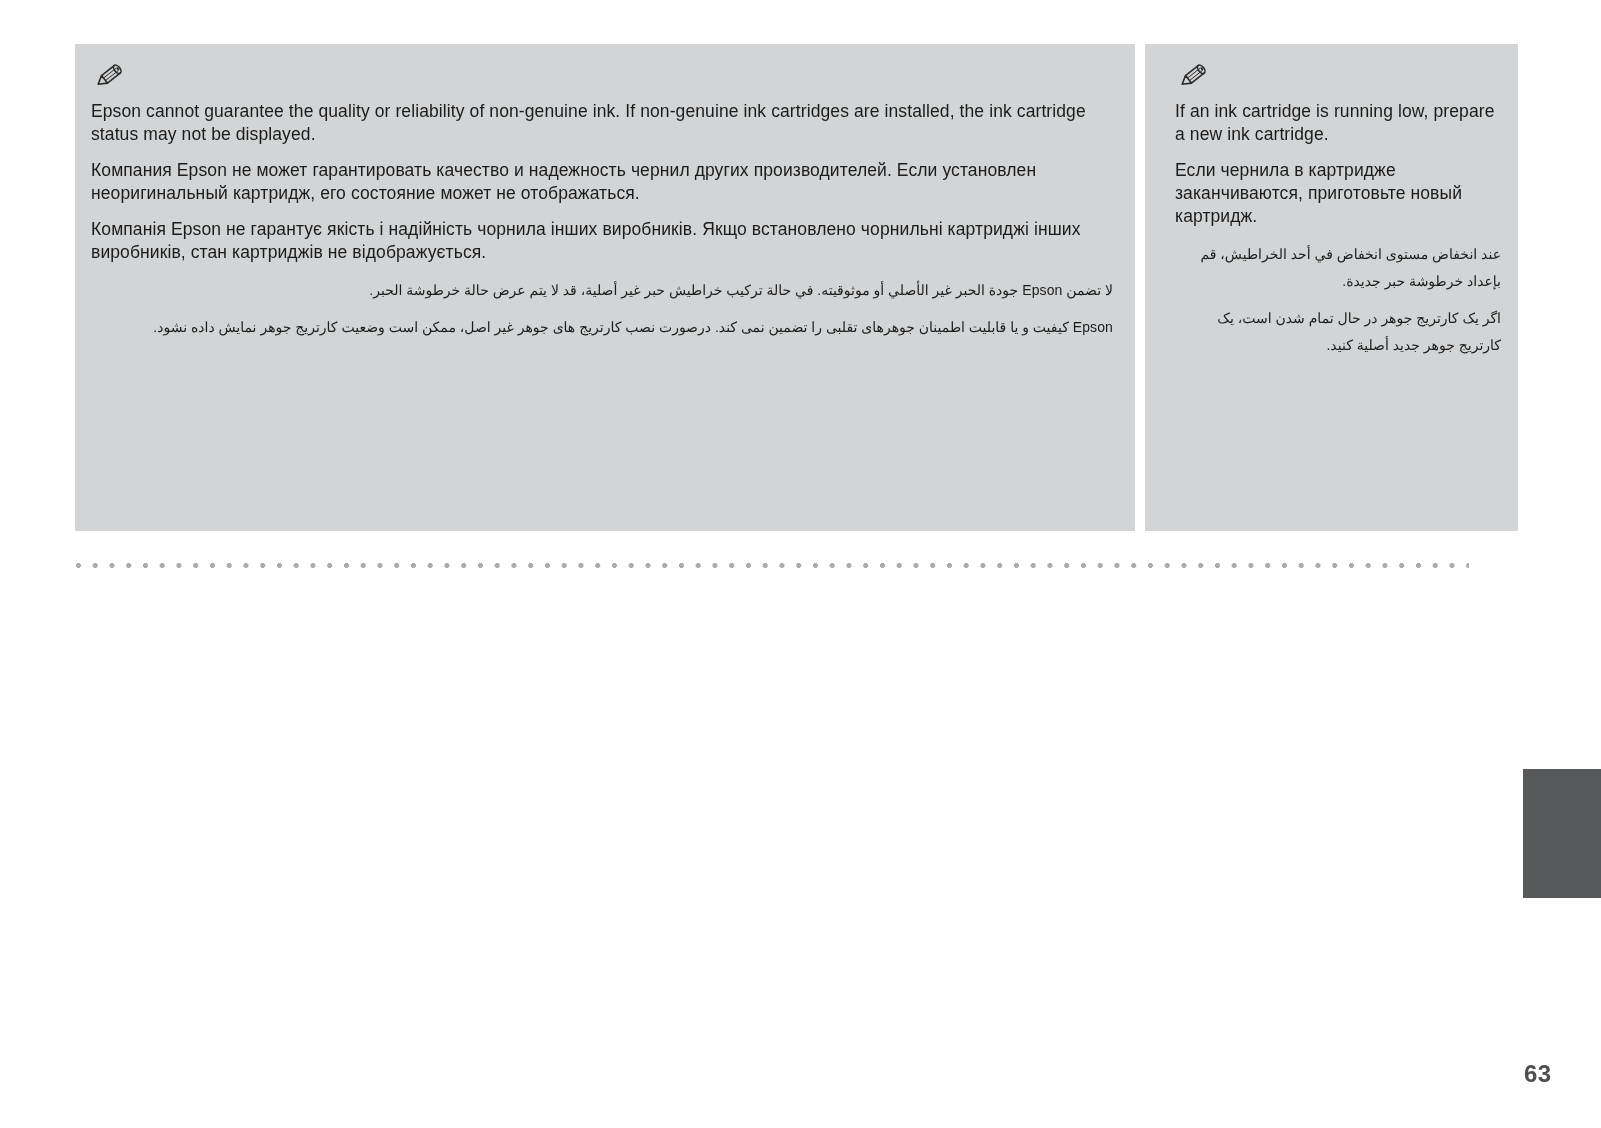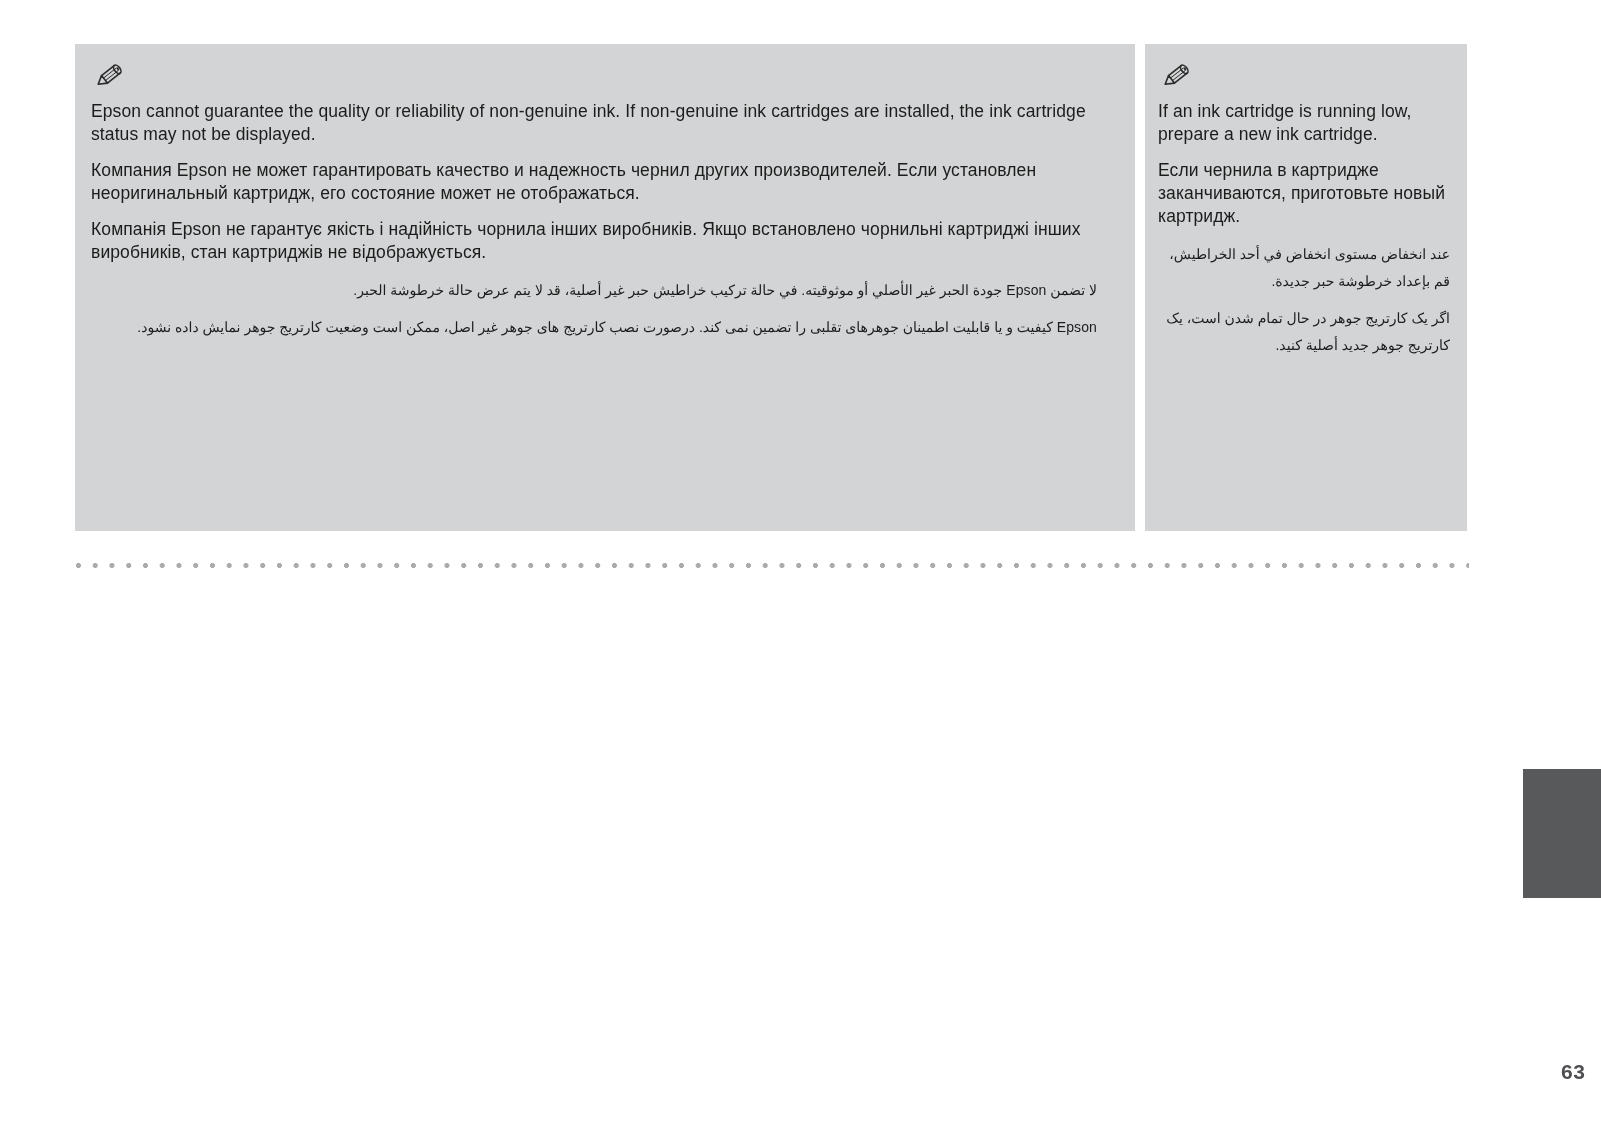--- a/index.html
+++ b/index.html
@@ -10,24 +10,24 @@
     font-family:"Liberation Sans", sans-serif;
     color:#1c1c1c;
     overflow:hidden;
   }
   .note-box{
     position:absolute;
     top:44px;
     height:487px;
     background:#d3d4d5;
     box-sizing:border-box;
-    padding:12px 38px 14px 16px;
+    padding:12px 22px 14px 16px;
   }
   .note-box.left{left:75px;width:1060px;}
-  .note-box.right{left:1145px;width:322px;padding:12px 17px 14px 13px;}
+  .note-box.right{left:1145px;width:373px;padding:12px 17px 14px 30px;}
   .note-icon{
     width:34px;height:34px;
     margin:2px 0 8px 2px;
   }
   .note-icon svg{overflow:visible;display:block;}
   .note-box p{
     margin:0 0 13px 0;
     font-size:17.5px;
     line-height:23px;
     letter-spacing:0.1px;
@@ -49,25 +49,24 @@
   }
   .side-tab{
     position:absolute;
     left:1523px;top:769px;
     width:78px;height:129px;
     background:#58595b;
   }
   .page-number{
     position:absolute;
     left:1524px;top:1060px;
-    font-size:21px;
+    font-size:24px;
     font-weight:bold;
     color:#4e4f52;
     letter-spacing:0.5px;
-    margin-left:37px;
   }
 </style>
 </head>
 <body>
 
 <div class="page">
 
   <div class="note-box left">
     <div class="note-icon">
       <svg width="34" height="34" viewBox="0 0 34 34" xmlns="http://www.w3.org/2000/svg">

